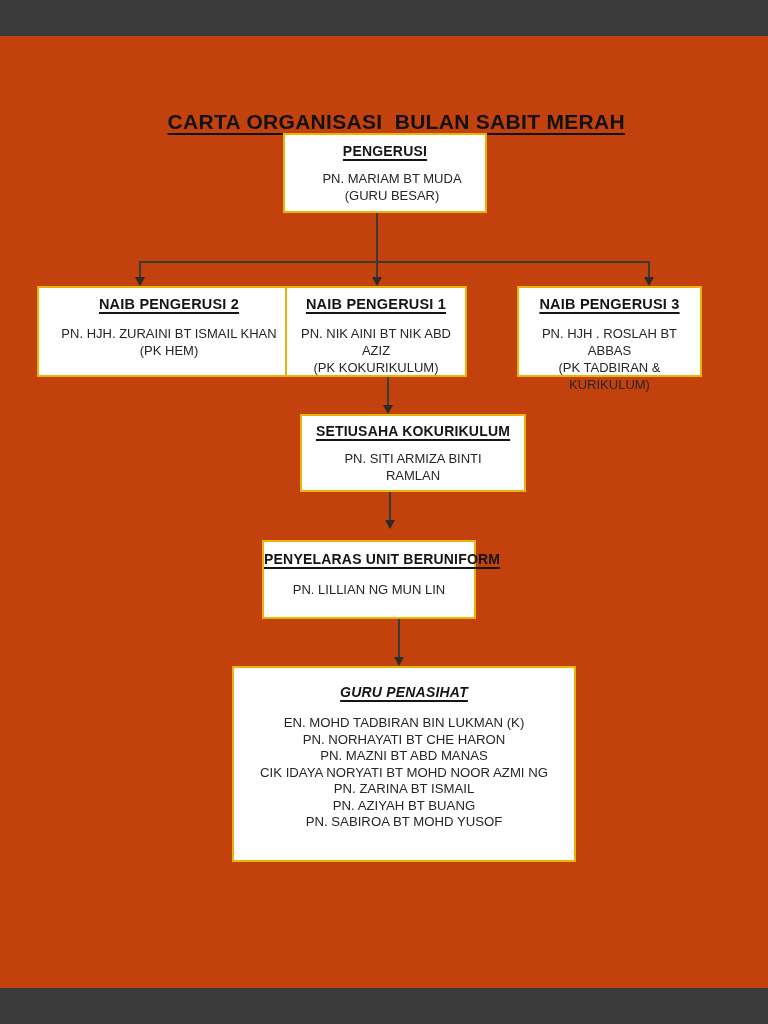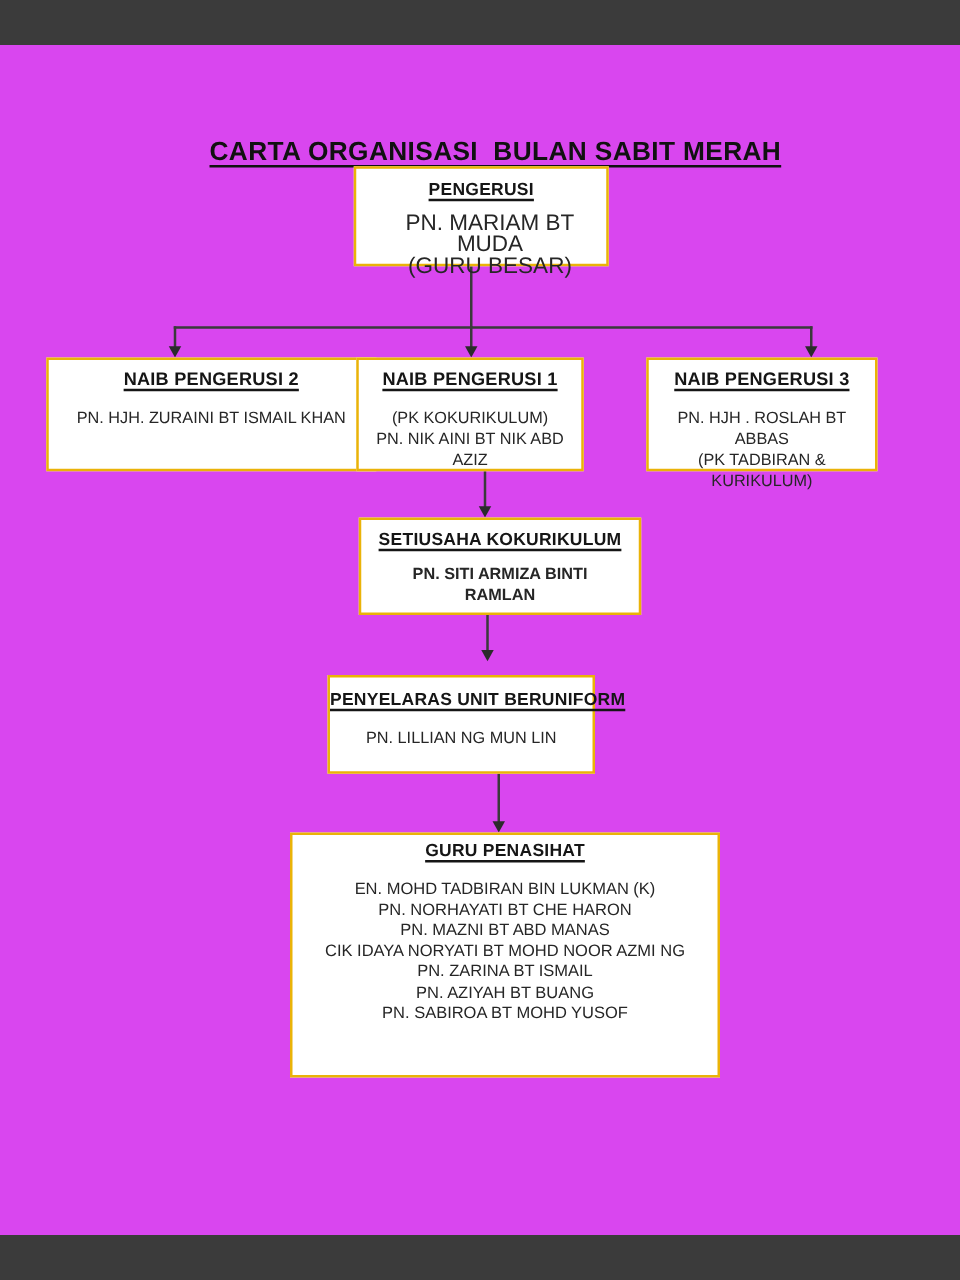--- a/index.html
+++ b/index.html
@@ -1,17 +1,17 @@
 <!DOCTYPE html>
 <html><head>
 <meta charset="utf-8">
 <style>
   html,body{margin:0;padding:0;background:#fff;}
   .stage{
-    position:relative;width:768px;height:1024px;background:#d946ef;
+    position:relative;width:768px;height:1024px;background:#c2410c;
     overflow:hidden;font-family:"Liberation Sans",sans-serif;
   }
   .viewer-bar{position:absolute;left:0;width:768px;height:36px;background:#3b3b3b;}
   .viewer-bar.top{top:0;}
   .viewer-bar.bottom{top:988px;}
   .doc-title{
     position:absolute;top:86px;left:0;width:768px;text-align:center;
     font-size:21px;font-weight:700;color:#111;letter-spacing:.3px;white-space:pre;
   }
   .doc-title span{text-decoration:underline;text-decoration-thickness:2px;text-underline-offset:4px;}
@@ -19,26 +19,26 @@
     position:absolute;border:2px solid #eab308;background:#fff;
     text-align:center;color:#222;box-sizing:border-box;
   }
   .role{
     font-weight:700;font-size:14px;color:#151515;letter-spacing:.2px;
     text-decoration:underline;text-decoration-thickness:1.5px;text-underline-offset:3px;
     white-space:pre;
   }
   .lines{font-size:13px;line-height:17px;color:#262626;}
   
-  .n1 .role{margin-top:8px;} .n1 .lines{margin-top:11px;font-size:18px;margin-left:14px;}
+  .n1 .role{margin-top:8px;} .n1 .lines{margin-top:11px;font-size:13px;margin-left:14px;}
   .n2 .role,.n3 .role,.n4 .role{margin-top:8px;font-size:14.5px;}
   .n2 .lines,.n3 .lines,.n4 .lines{margin-top:13px;}
-  .n5 .role{margin-top:7px;} .n5 .lines{margin-top:11px;font-weight:bold;}
+  .n5 .role{margin-top:7px;} .n5 .lines{margin-top:11px;}
   .n6 .role{margin-top:9px;} .n6 .lines{margin-top:14px;}
-  .n7 .role{margin-top:4px;} .n7 .lines{margin-top:15px;line-height:16.5px;font-size:13.2px;}
+  .n7 .role{margin-top:16px;font-style:italic;} .n7 .lines{margin-top:15px;line-height:16.5px;font-size:13.2px;}
   
   .vline,.hline{position:absolute;background:#3a3a3a;}
   .vline{width:2px;} .hline{height:2px;}
   .arrow{
     position:absolute;width:0;height:0;
     border-left:5px solid transparent;border-right:5px solid transparent;
     border-top:9px solid #2b2b2b;
   }
 </style>
 </head>
@@ -76,40 +76,41 @@
     <div class="lines">
         <div>PN. MARIAM BT MUDA</div>
         <div>(GURU BESAR)</div>
       </div>
   </div>
 
   <div class="node n2" style="left:37px;top:286px;width:264px;height:91px;">
     <div class="role">NAIB PENGERUSI 2</div>
     <div class="lines">
         <div>PN. HJH. ZURAINI BT ISMAIL KHAN</div>
+        <div>(PK HEM)</div>
       </div>
   </div>
 
   <div class="node n3" style="left:285px;top:286px;width:182px;height:91px;">
     <div class="role">NAIB PENGERUSI 1</div>
     <div class="lines">
+        <div>PN. NIK AINI BT NIK ABD AZIZ</div>
         <div>(PK KOKURIKULUM)</div>
-        <div>PN. NIK AINI BT NIK ABD AZIZ</div>
       </div>
   </div>
 
   <div class="node n4" style="left:517px;top:286px;width:185px;height:91px;">
     <div class="role">NAIB PENGERUSI 3</div>
     <div class="lines">
         <div>PN. HJH . ROSLAH BT ABBAS</div>
         <div>(PK TADBIRAN &amp; KURIKULUM)</div>
       </div>
   </div>
 
-  <div class="node n5" style="left:287px;top:414px;width:226px;height:78px;">
+  <div class="node n5" style="left:300px;top:414px;width:226px;height:78px;">
     <div class="role">SETIUSAHA KOKURIKULUM</div>
     <div class="lines">
         <div>PN. SITI ARMIZA BINTI</div>
         <div>RAMLAN</div>
       </div>
   </div>
 
   <div class="node n6" style="left:262px;top:540px;width:214px;height:79px;">
     <div class="role">PENYELARAS UNIT BERUNIFORM</div>
     <div class="lines">

